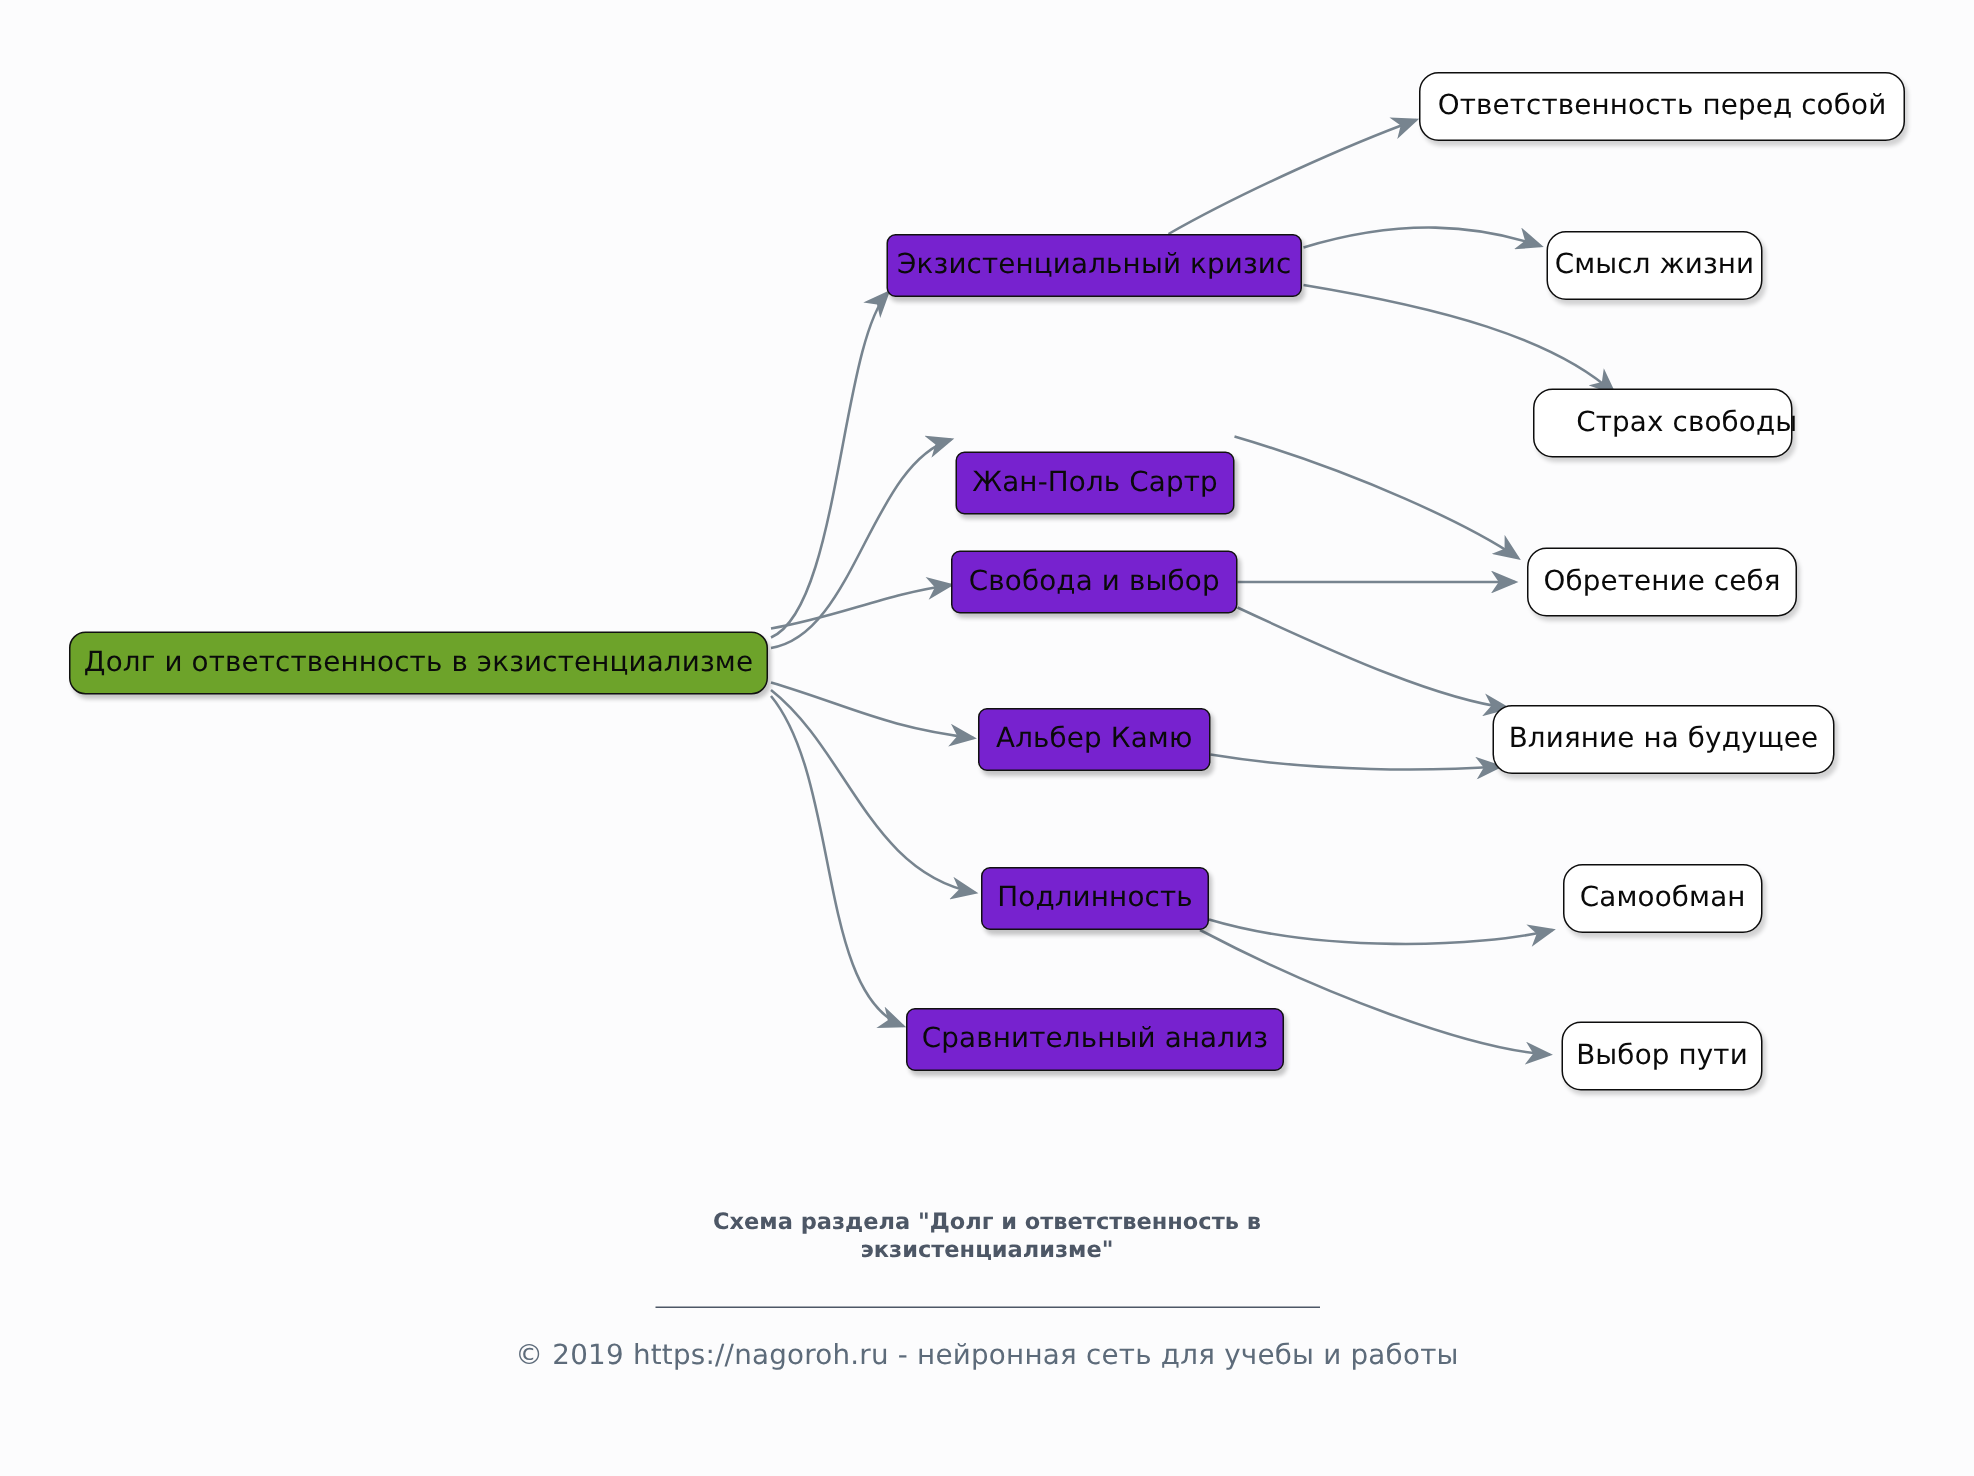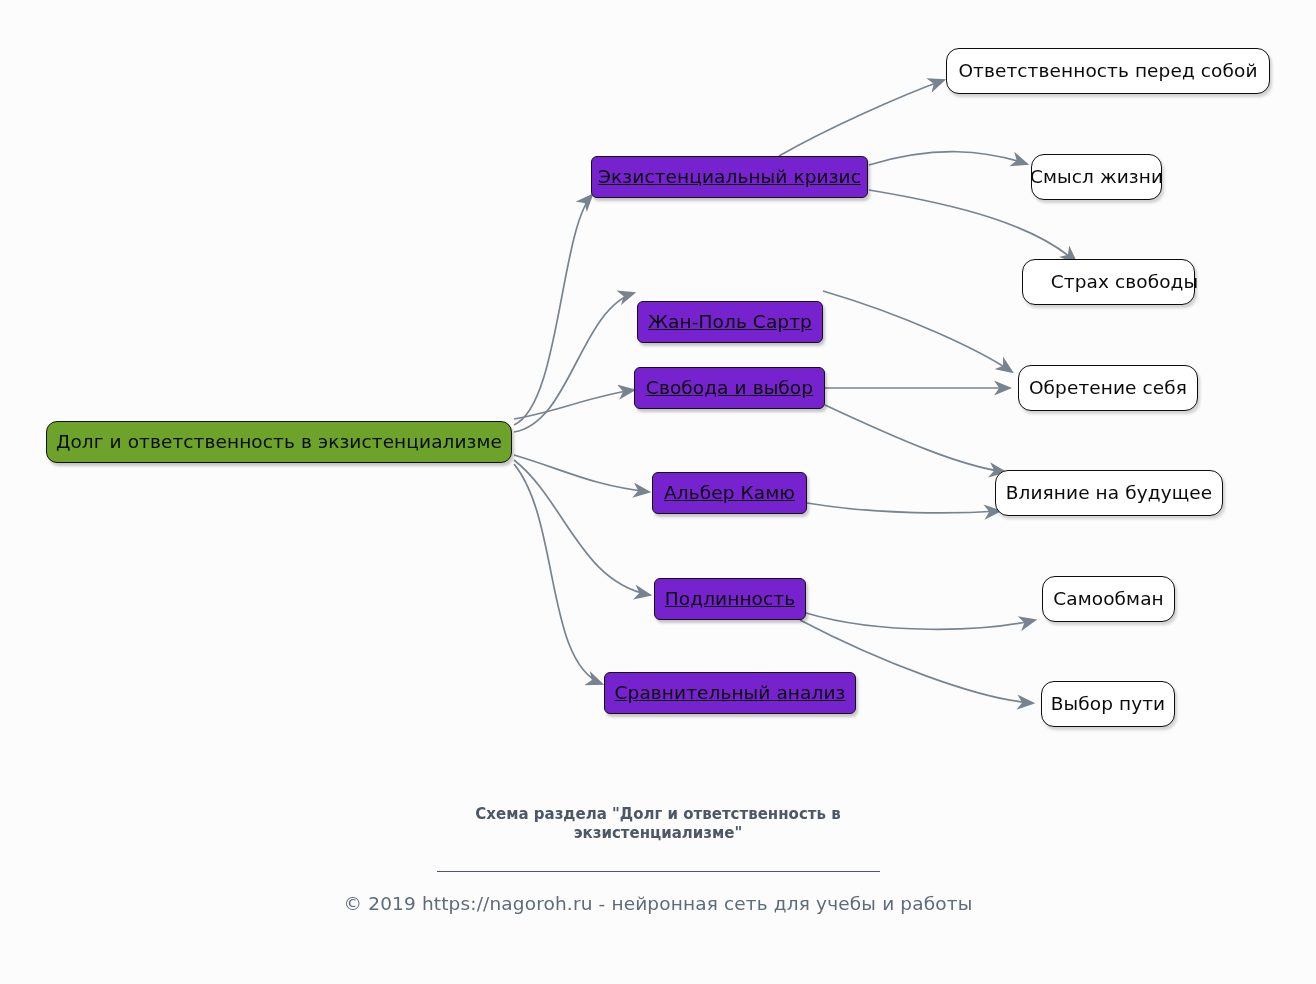--- a/index.html
+++ b/index.html
@@ -56,21 +56,20 @@
     box-shadow: 2px 3px 3px rgba(0,0,0,0.22);
   }
 
   .node-branch {
     background: #7722cf;
     border: 1.6px solid #111111;
     border-radius: 6px;
     color: #0a0a0a;
     font-size: 18.5px;
     box-shadow: 2px 3px 3px rgba(0,0,0,0.22);
-    text-decoration: underline;
   }
 
   .node-leaf {
     background: #ffffff;
     border: 1.7px solid #0d0d0d;
     border-radius: 13px;
     color: #0a0a0a;
     font-size: 18.5px;
     box-shadow: 2px 3px 3px rgba(0,0,0,0.17);
   }
@@ -147,21 +146,21 @@
   <div class="node node-branch" style="left:634px; top:367px; width:191px; height:42px;">Свобода и выбор</div>
 
   <div class="node node-branch" style="left:652px; top:472px; width:155px; height:42px;">Альбер Камю</div>
 
   <div class="node node-branch" style="left:654px; top:578px; width:152px; height:42px;">Подлинность</div>
 
   <div class="node node-branch" style="left:604px; top:672px; width:252px; height:42px;">Сравнительный анализ</div>
 
   <div class="node node-leaf" style="left:946px; top:48px; width:324px; height:46px;">Ответственность перед собой</div>
 
-  <div class="node node-leaf" style="left:1031px; top:154px; width:131px; height:46px;">Смысл жизни</div>
+  <div class="node node-leaf" style="left:1031px; top:154px; width:144px; height:46px;">Смысл жизни</div>
 
   <div class="node node-leaf" style="left:1022px; top:259px; width:173px; height:46px;padding-left:32px;">Страх свободы</div>
 
   <div class="node node-leaf" style="left:1018px; top:365px; width:180px; height:46px;">Обретение себя</div>
 
   <div class="node node-leaf" style="left:995px; top:470px; width:228px; height:46px;">Влияние на будущее</div>
 
   <div class="node node-leaf" style="left:1042px; top:576px; width:133px; height:46px;">Самообман</div>
 
   <div class="node node-leaf" style="left:1041px; top:681px; width:134px; height:46px;">Выбор пути</div>

